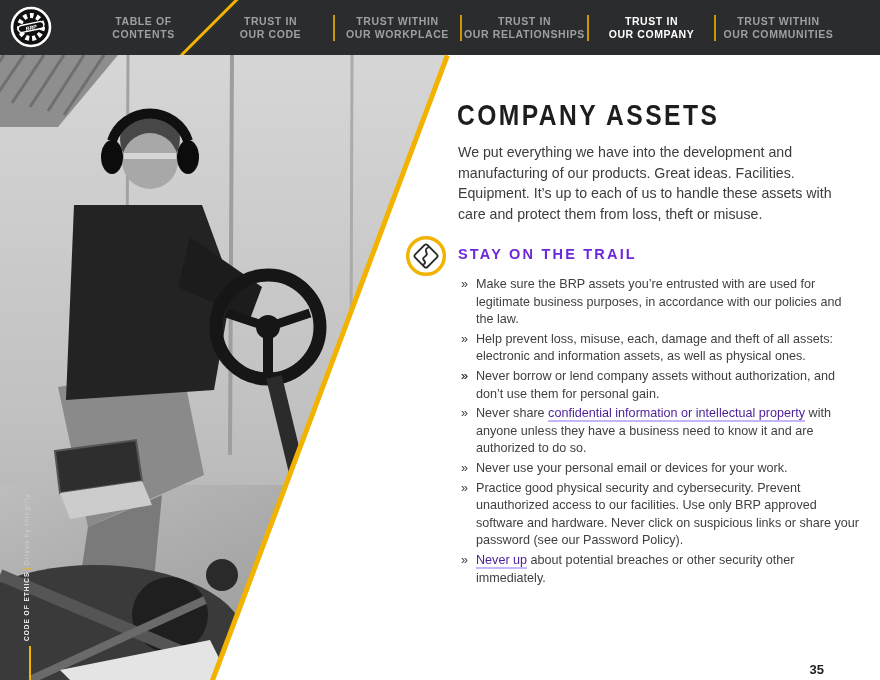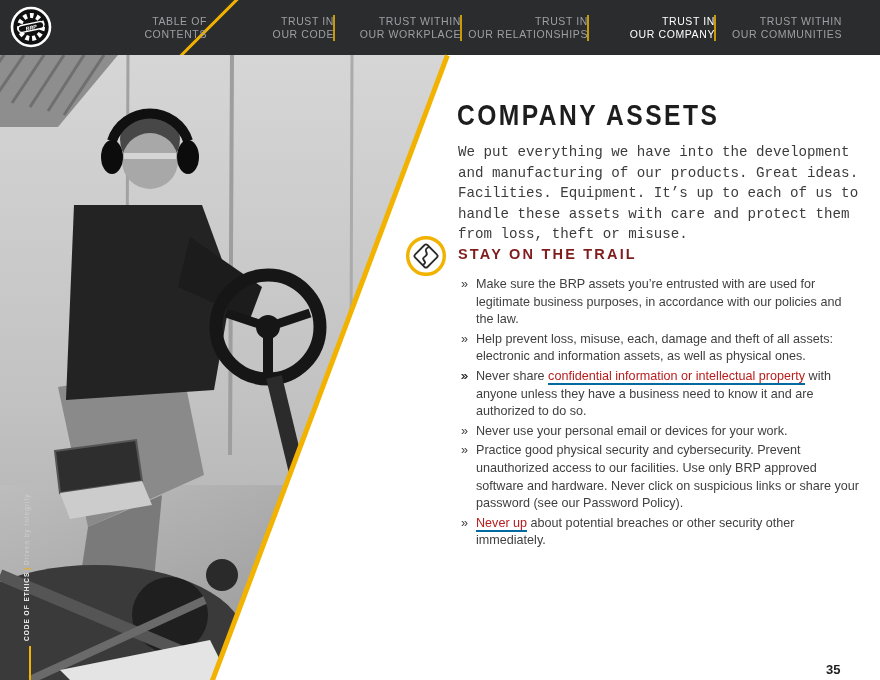--- a/index.html
+++ b/index.html
@@ -15,21 +15,21 @@
   .logo-wrap{position:absolute;left:10px;top:6px;width:42px;height:42px;}
   .nav-slash{
     position:absolute;left:207px;top:-14px;width:3px;height:84px;
     background:#F2B200;transform:rotate(45deg);
   }
   .nav-items{
     position:absolute;left:80px;top:0;width:770px;height:55px;
     display:flex;align-items:center;
   }
   .nav-item{
-    width:127px;text-align:right;color:#9BA0A4;font-weight:normal;
+    width:127px;text-align:center;color:#9BA0A4;font-weight:bold;
     font-size:10.5px;line-height:12.5px;letter-spacing:.6px;cursor:pointer;
     text-transform:uppercase;
   }
   .nav-item.active{color:#ffffff;}
   .nav-sep{width:2px;height:26px;background:#C99A06;margin:0 -1px;flex:none;}
   
   .photo{
     position:absolute;left:0;top:55px;width:447px;height:625px;
     clip-path:polygon(0 0,447px 0,212px 625px,0 625px);
     background:#c4c4c4;
@@ -53,39 +53,39 @@
   
   .content{position:absolute;left:0;top:0;width:880px;height:680px;pointer-events:none;margin-top:32px;}
   .content *{pointer-events:auto;}
   .page-title{
     position:absolute;left:457px;top:66px;margin:0;color:#1d1d1d;
     font-size:30px;font-weight:bold;letter-spacing:3px;white-space:nowrap;
     transform:scaleX(.82);transform-origin:left center;
   }
   .intro{
     position:absolute;left:458px;top:110px;width:402px;margin:0;
-    color:#3c3c3c;font-size:14.2px;line-height:20.6px;font-family:Liberation Mono, monospace;
+    color:#3c3c3c;font-size:14.2px;line-height:20.6px;
   }
   .trail-icon{position:absolute;left:405px;top:203px;width:42px;height:42px;}
   .section-heading{
-    position:absolute;left:458px;top:214px;margin:0;color:#7f1d1d;
+    position:absolute;left:458px;top:214px;margin:0;color:#6d28d9;
     font-size:14.5px;font-weight:bold;letter-spacing:2.2px;white-space:nowrap;
   }
   .bullets{
     position:absolute;left:461px;top:244px;width:398px;margin:0;padding:0;
     list-style:none;color:#3f3f3f;font-size:12.6px;line-height:17.6px;
   }
   .bullets li{position:relative;padding-left:15px;margin-bottom:2px;}
   .bullets .marker{position:absolute;left:0;top:0;color:#3f3f3f;}
   .bullets .link{
-    border-bottom:2px solid #0369a1;cursor:pointer;color:#b91c1c;
+    border-bottom:2px solid #c4b5fd;cursor:pointer;color:#4c1d95;
     text-decoration:none;
   }
   .page-number{
-    position:absolute;left:826px;top:630px;width:30px;text-align:left;
+    position:absolute;left:794px;top:630px;width:30px;text-align:right;
     color:#1d1d1d;font-size:13px;font-weight:bold;
   }
 </style>
 </head>
 <body>
 
 <div class="stage">
 
   <div class="topnav">
     <div class="logo-wrap">
@@ -206,21 +206,21 @@
         <rect x="12.2" y="12.2" width="17.6" height="17.6" rx="2.4" transform="rotate(45 21 21)" fill="none" stroke="#2b2b2b" stroke-width="1.8"></rect>
         <path d="M23 12.5 C 17 15.5, 25.5 18.5, 20 21.5 C 14.5 24.5, 23.5 26.5, 18.5 29.5" fill="none" stroke="#2b2b2b" stroke-width="1.9" stroke-linecap="round"></path>
       </svg>
     </div>
     <h2 class="section-heading">STAY ON THE TRAIL</h2>
 
     <ul class="bullets">
         <li><span class="marker">»</span><span>Make sure the BRP assets you’re entrusted with are used for legitimate business purposes, in accordance with our policies and the law.</span></li>
         <li><span class="marker">»</span><span>Help prevent loss, misuse, each, damage and theft of all assets: electronic and information assets, as well as physical ones.</span></li>
         <li><span class="marker">»</span></li>
-        <li><span class="marker">»</span></li>
+        <li><span class="marker">»</span><span>Never borrow or lend company assets without authorization, and don’t use them for personal gain.</span></li>
         <li><span class="marker">»</span><span>Never share </span><span class="link">confidential information or intellectual property</span><span> with anyone unless they have a business need to know it and are authorized to do so.</span></li>
         <li><span class="marker">»</span><span>Never use your personal email or devices for your work.</span></li>
         <li><span class="marker">»</span><span>Practice good physical security and cybersecurity. Prevent unauthorized access to our facilities. Use only BRP approved software and hardware. Never click on suspicious links or share your password (see our Password Policy).</span></li>
         <li><span class="marker">»</span><span class="link">Never up</span><span> about potential breaches or other security other immediately.</span></li>
       </ul>
 
     <div class="page-number">35</div>
   </div>
 
 </div>

